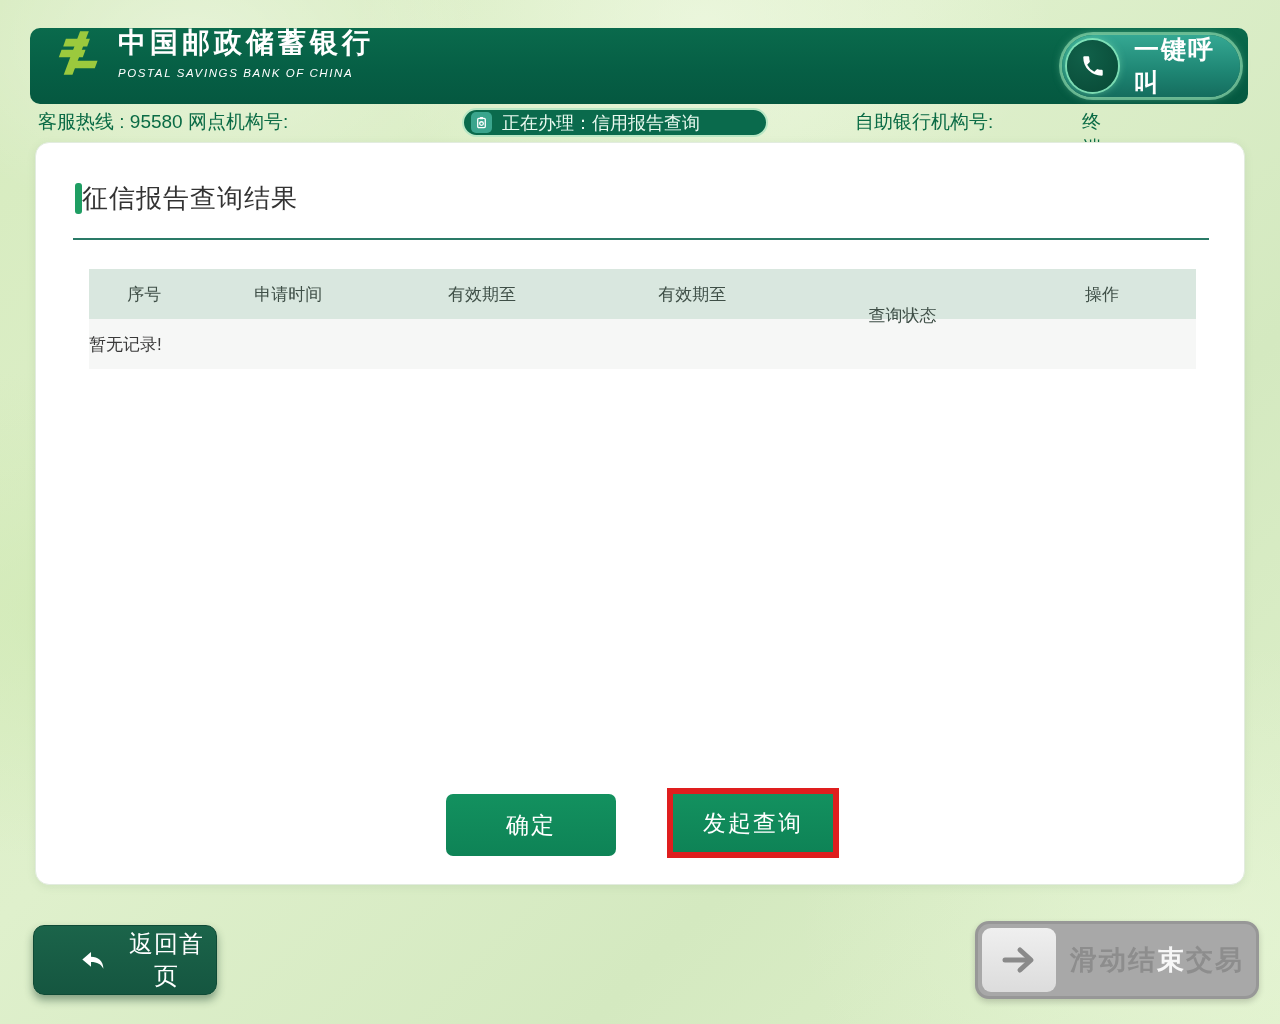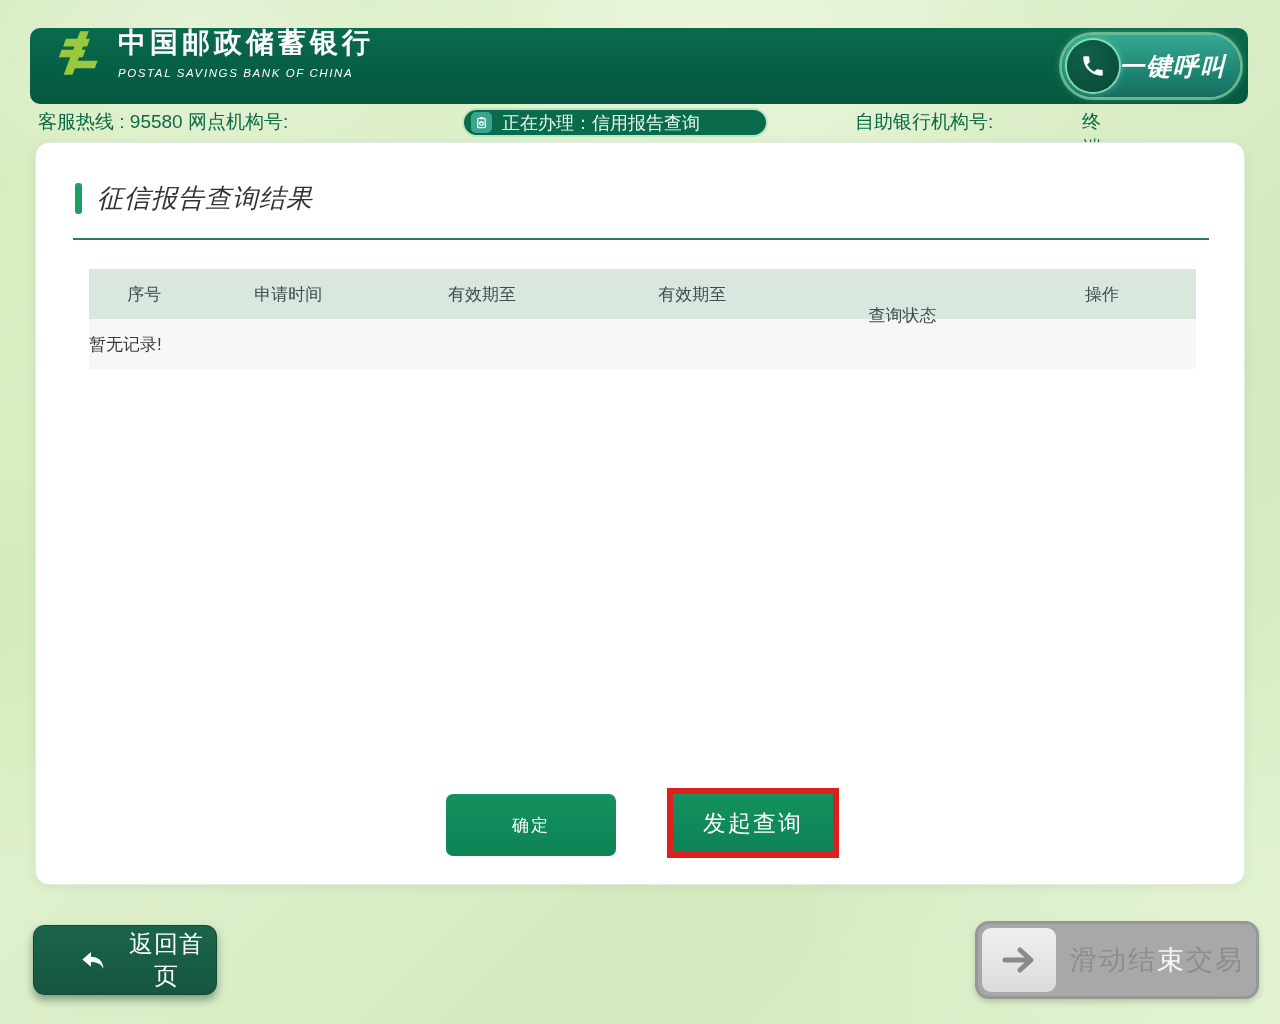--- a/index.html
+++ b/index.html
@@ -38,21 +38,21 @@
     box-shadow: 0 0 0 3px rgba(160,235,190,0.55), 0 0 10px rgba(170,240,200,0.5);
     display: flex; align-items: center; cursor: pointer;
   }
   .call-icon-circle {
     width: 52px; height: 52px; border-radius: 50%;
     background: radial-gradient(circle at 35% 30%, #11614a, #0a4e3a 75%);
     box-shadow: 0 0 0 2px rgba(140,235,190,0.8), 0 0 8px rgba(140,235,190,0.7);
     margin-left: 5px;
     display: flex; align-items: center; justify-content: center;
   }
-  .call-label { color: #ffffff; font-size: 25px; font-weight: bold; letter-spacing: 2px; font-style: italic; }
+  .call-label { color: #ffffff; font-size: 25px; font-weight: bold; margin-left: 16px; letter-spacing: 2px; }
 
   
   .infobar {
     position: absolute; left: 0; top: 106px; width: 1028px; height: 32px;
     font-size: 19px; color: #0a6b45;
   }
   .info-left { position: absolute; left: 38px; top: 3px; }
   .info-right-1 { position: absolute; left: 855px; top: 3px; }
   .info-right-2 { position: absolute; left: 1082px; top: 3px; }
 
@@ -68,41 +68,41 @@
   }
 
   
   .panel {
     position: absolute; left: 35px; top: 142px; width: 1210px; height: 743px;
     background: #ffffff; border: 1px solid #e2ecdf; border-radius: 14px;
     box-shadow: 0 2px 8px rgba(90,130,90,0.12);
   }
   .panel-title-row { position: absolute; left: 39px; top: 38px; display: flex; align-items: center; }
   .title-bar-mark { width: 7px; height: 31px; background: #1f9e63; border-radius: 3px; }
-  .panel-title { margin-left: 15px; font-size: 26px; color: #333333; font-weight: 500; letter-spacing: 1px; font-style: italic; }
+  .panel-title { font-size: 26px; color: #333333; font-weight: 500; letter-spacing: 1px; }
   .title-divider {
     position: absolute; left: 37px; top: 95px; width: 1136px; height: 0;
     border-top: 2px solid #2a7a67;
   }
 
   .result-table { position: absolute; left: 53px; top: 126px; width: 1107px; }
   .thead-row { display: flex; height: 50px; background: #d9e7df; align-items: center; }
   .th-cell { text-align: center; font-size: 17px; color: #3f4f47; }
   .c1 { width: 10%; } .c2 { width: 16%; } .c3 { width: 19%; }
   .c4 { width: 19%; } .c5 { width: 19%; margin-top: 42px; } .c6 { width: 17%; }
   .empty-row {
     height: 50px; background: #f6f7f6; display: flex; align-items: center; 
     font-size: 17px; color: #3a3a3a;
   }
 
   .btn-row { position: absolute; left: 0; top: 645px; width: 100%; height: 80px; }
   .btn-confirm {
     position: absolute; left: 410px; top: 6px; width: 170px; height: 62px;
     background: linear-gradient(180deg, #13915f 0%, #0e8356 100%);
-    border: none; border-radius: 7px; color: #ffffff; font-size: 17px;
+    border: none; border-radius: 7px; color: #ffffff; font-size: 23px;
     font-family: inherit; letter-spacing: 2px; cursor: pointer;
   }
   .btn-query-wrap {
     position: absolute; left: 631px; top: 0px; width: 172px; height: 70px;
     border: 6px solid #df1e1e; background: #df1e1e;
   }
   .btn-query {
     width: 100%; height: 100%;
     background: linear-gradient(180deg, #13915f 0%, #0e8356 100%);
     border: none; color: #ffffff; font-size: 23px; font-family: inherit;
@@ -120,20 +120,21 @@
     font-family: inherit;
     padding-left: 44px;
   }
   .btn-back-home svg { margin-right: 9px; }
 
   .slider-track {
     position: absolute; left: 975px; top: 921px; width: 284px; height: 78px;
     background: #a8a8a8; border: 3px solid #979797; border-radius: 14px;
     display: flex; align-items: center;
     box-shadow: 0 3px 6px rgba(0,0,0,0.18);
+    font-weight: bold;
   }
   .slider-handle {
     width: 74px; height: 64px; margin-left: 4px; border-radius: 9px;
     background: linear-gradient(180deg, #efefef, #dcdcdc);
     display: flex; align-items: center; justify-content: center;
     cursor: grab; flex: 0 0 auto;
   }
   .slider-label { font-size: 27px; color: #8d8d8d; margin-left: 14px; letter-spacing: 2px; white-space: nowrap; }
   .slider-label .shimmer { color: #f7f7f7; }
 </style>

